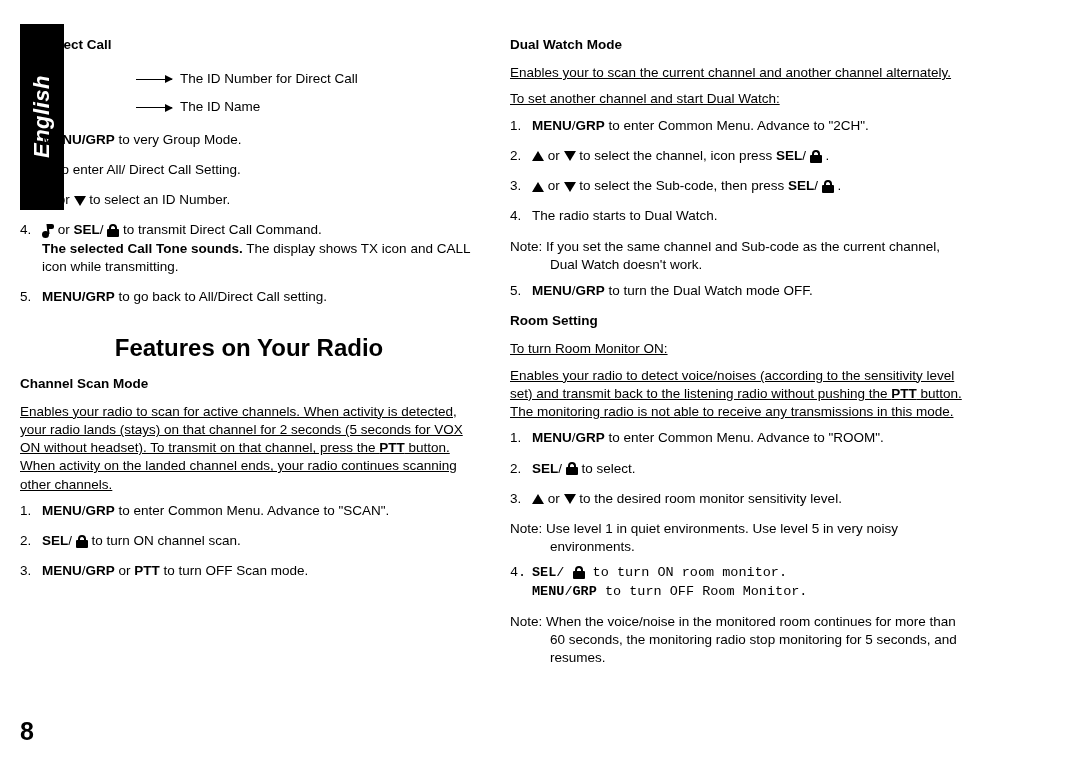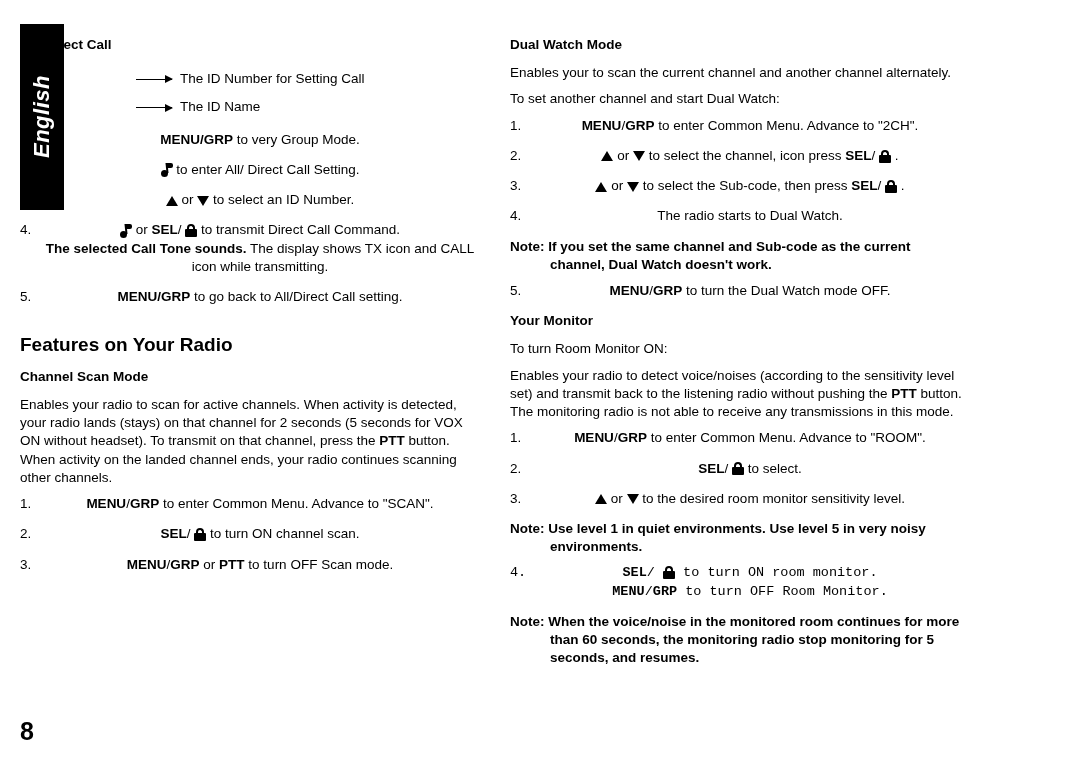--- a/index.html
+++ b/index.html
@@ -47,23 +47,24 @@
     .col {
       width: 458px;
     }
     .section-title-bold {
       font-weight: bold;
       font-size: 13.5px;
       margin-bottom: 10px;
     }
     .features-title {
       font-weight: bold;
-      font-size: 19px;
+      font-size: 24px;
       margin-top: 26px;
       margin-bottom: 10px;
+      text-align: center;
     }
     .diagram {
       margin: 16px 0 14px 116px;
     }
     .diagram-line {
       display: flex;
       align-items: center;
       margin-bottom: 10px;
     }
     .arrow-line {
@@ -81,36 +82,36 @@
       border-top: 4px solid transparent;
       border-bottom: 4px solid transparent;
     }
     .diagram-text {
       margin-left: 8px;
     }
     ol {
       list-style: none;
       counter-reset: item;
       margin-top: 6px;
-      text-align: center;
     }
     ol > li {
       counter-increment: item;
       padding-left: 22px;
       position: relative;
       margin-bottom: 12px;
     }
     ol > li::before {
       content: counter(item) ".";
       position: absolute;
       left: 0;
       top: 0;
     }
     .para {
       margin-bottom: 8px;
+      text-decoration: underline;
     }
     .icon-up {
       width: 0;
       height: 0;
       border-left: 6px solid transparent;
       border-right: 6px solid transparent;
       border-bottom: 10px solid #000;
       display: inline-block;
       vertical-align: middle;
     }
@@ -190,39 +191,39 @@
     .page-number {
       position: absolute;
       left: 20px;
       bottom: 14px;
       font-size: 25px;
       font-weight: bold;
     }
     .indent-note {
       padding-left: 40px;
       text-indent: -40px;
-      font-weight: bold;
+      font-weight: normal;
       margin-bottom: 8px;
     }
   </style>
 </head>
 <body>
 
 <div class="page">
   <div class="language-tab">English</div>
 
   <div class="content">
 
     <div class="col">
       <div class="section-title-bold">Set Direct Call</div>
 
       <div class="diagram">
         <div class="diagram-line">
           <span class="arrow-line"></span>
-          <span class="diagram-text">The ID Number for Setting Call</span>
+          <span class="diagram-text">The ID Number for Direct Call</span>
         </div>
         <div class="diagram-line">
           <span class="arrow-line"></span>
           <span class="diagram-text">The ID Name</span>
         </div>
       </div>
 
       <ol>
         <li><b>MENU/GRP</b><span> to very Group Mode.</span></li>
         <li><span class="icon-note"><span class="flag"></span></span><span> to enter All/ Direct Call Setting.</span></li>
@@ -250,21 +251,21 @@
         <li><b>MENU</b><span>/</span><b>GRP</b><span> to enter Common Menu. Advance to "2CH".</span></li>
         <li><span class="icon-up"></span><span> or </span><span class="icon-down"></span><span> to select the channel, icon press </span><b>SEL</b><span>/ </span><span class="icon-lock"></span><span> .</span></li>
         <li><span class="icon-up"></span><span> or </span><span class="icon-down"></span><span> to select the Sub-code, then press </span><b>SEL</b><span>/ </span><span class="icon-lock"></span><span> .</span></li>
         <li><span>The radio starts to Dual Watch.</span></li>
       </ol>
       <p class="indent-note"><span>Note: </span><span>If you set the same channel and Sub-code as the current channel, Dual Watch doesn't work.</span></p>
       <ol start="5" style="counter-reset: item 4;">
         <li><b>MENU</b><span>/</span><b>GRP</b><span> to turn the Dual Watch mode OFF.</span></li>
       </ol>
 
-      <div class="section-title-bold" style="margin-top:6px;">Your Monitor</div>
+      <div class="section-title-bold" style="margin-top:6px;">Room Setting</div>
       <p class="para">To turn Room Monitor ON:</p>
       <p class="para"><span>Enables your radio to detect voice/noises (according to the sensitivity level set) and transmit back to the listening radio without pushing the </span><b>PTT</b><span> button. The monitoring radio is not able to receive any transmissions in this mode.</span></p>
       <ol>
         <li><b>MENU</b><span>/</span><b>GRP</b><span> to enter Common Menu. Advance to "ROOM".</span></li>
         <li><b>SEL</b><span>/ </span><span class="icon-lock"></span><span> to select.</span></li>
         <li><span class="icon-up"></span><span> or </span><span class="icon-down"></span><span> to the desired room monitor sensitivity level.</span></li>
       </ol>
       <p class="indent-note"><span>Note: </span><span>Use level 1 in quiet environments. Use level 5 in very noisy environments.</span></p>
       <ol style="counter-reset: item 3; font-family: Liberation Mono, monospace;">
         <li><b>SEL</b><span>/ </span><span class="icon-lock"></span><span> to turn ON room monitor.</span><br><b>MENU</b><span>/</span><b>GRP</b><span> to turn OFF Room Monitor.</span></li>

